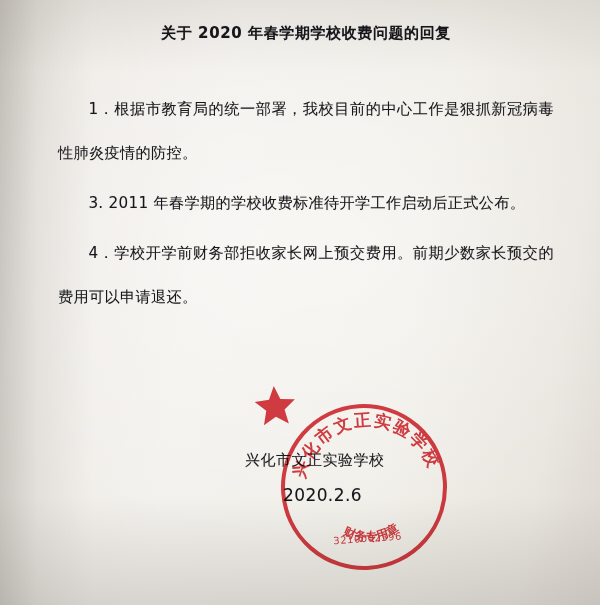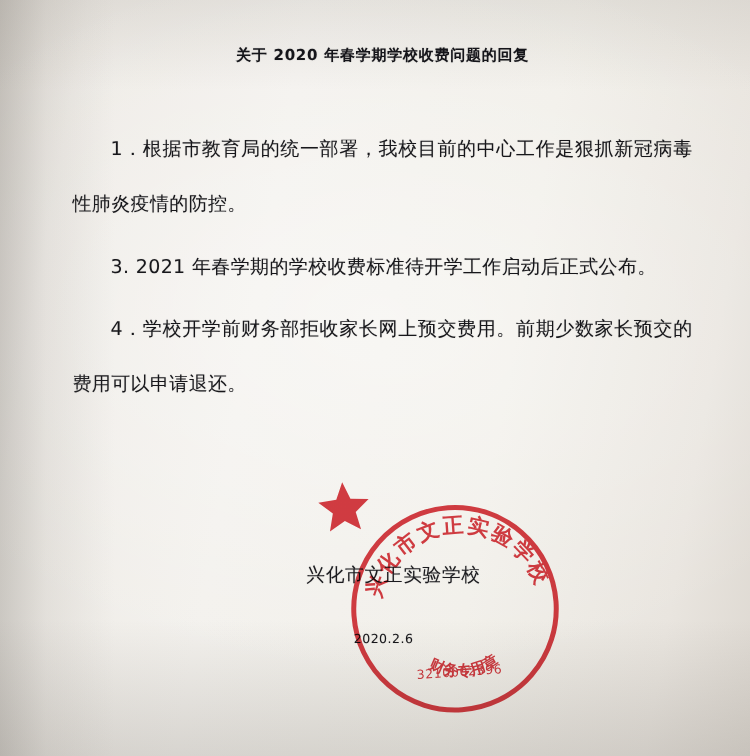--- a/index.html
+++ b/index.html
@@ -44,24 +44,24 @@
 
   .doc {
     position: absolute;
     inset: 0;
     padding: 0 46px 0 58px;
     box-sizing: border-box;
     color: #1d1d1f;
   }
 
   .doc-title {
-    margin-top: 36px;
+    margin-top: 24px;
     text-align: center;
     font-family: "DejaVu Sans", sans-serif;
-    font-size: 12px;
+    font-size: 15px;
     font-weight: 700;
     letter-spacing: 0.6px;
     color: #15151a;
     text-shadow: 0 0 1px rgba(0,0,0,0.22);
   }
 
   .body-block {
     margin-top: 44px;
   }
 
@@ -89,22 +89,22 @@
     left: 245px;
     top: 55px;
     font-size: 15px;
     color: #1b1b1f;
     letter-spacing: 0.5px;
     text-shadow: 0 0 1px rgba(0,0,0,0.2);
   }
   .sign-date {
     position: absolute;
     left: 283px;
-    top: 110px;
-    font-size: 10px;
+    top: 89px;
+    font-size: 17px;
     color: #16161a;
     letter-spacing: 0.4px;
     text-shadow: 0 0 1px rgba(0,0,0,0.2);
   }
 
   .stamp {
     position: absolute;
     left: 281px;
     top: 8px;
     width: 166px;
@@ -163,21 +163,21 @@
 </head>
 <body>
 
 <div id="page">
   <div class="doc">
 
     <div class="doc-title">关于 2020 年春学期学校收费问题的回复</div>
 
     <div class="body-block">
       <p class="para">1．根据市教育局的统一部署，我校目前的中心工作是狠抓新冠病毒性肺炎疫情的防控。</p>
-      <p class="para">3. 2021 年春学期的学校收费标准待开学工作启动后正式公布。</p>
+      <p class="para">3. 2011 年春学期的学校收费标准待开学工作启动后正式公布。</p>
       <p class="para">4．学校开学前财务部拒收家长网上预交费用。前期少数家长预交的费用可以申请退还。</p>
     </div>
 
     <div class="sign-area">
       <div class="sign-name">兴化市文正实验学校</div>
       <div class="sign-date">2020.2.6</div>
 
       <div class="stamp">
         <div class="stamp-inner">
           <svg width="174" height="174" viewBox="0 0 174 174">

